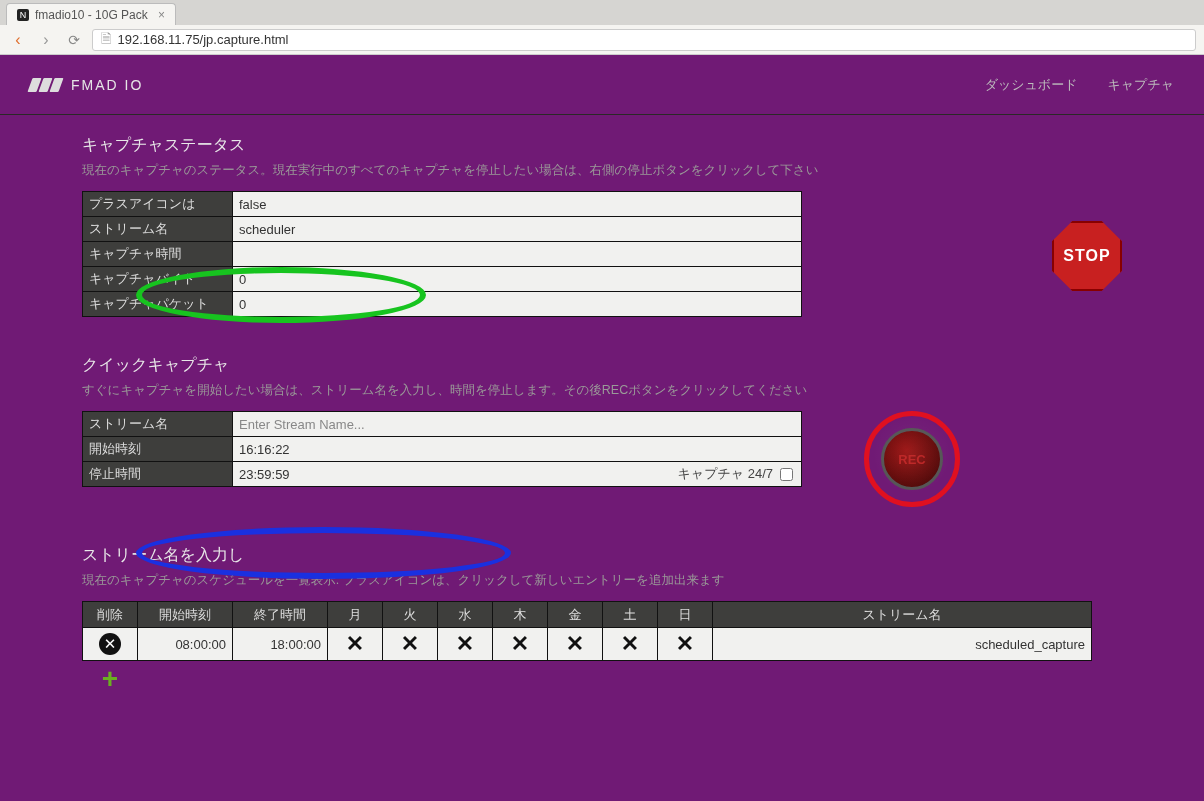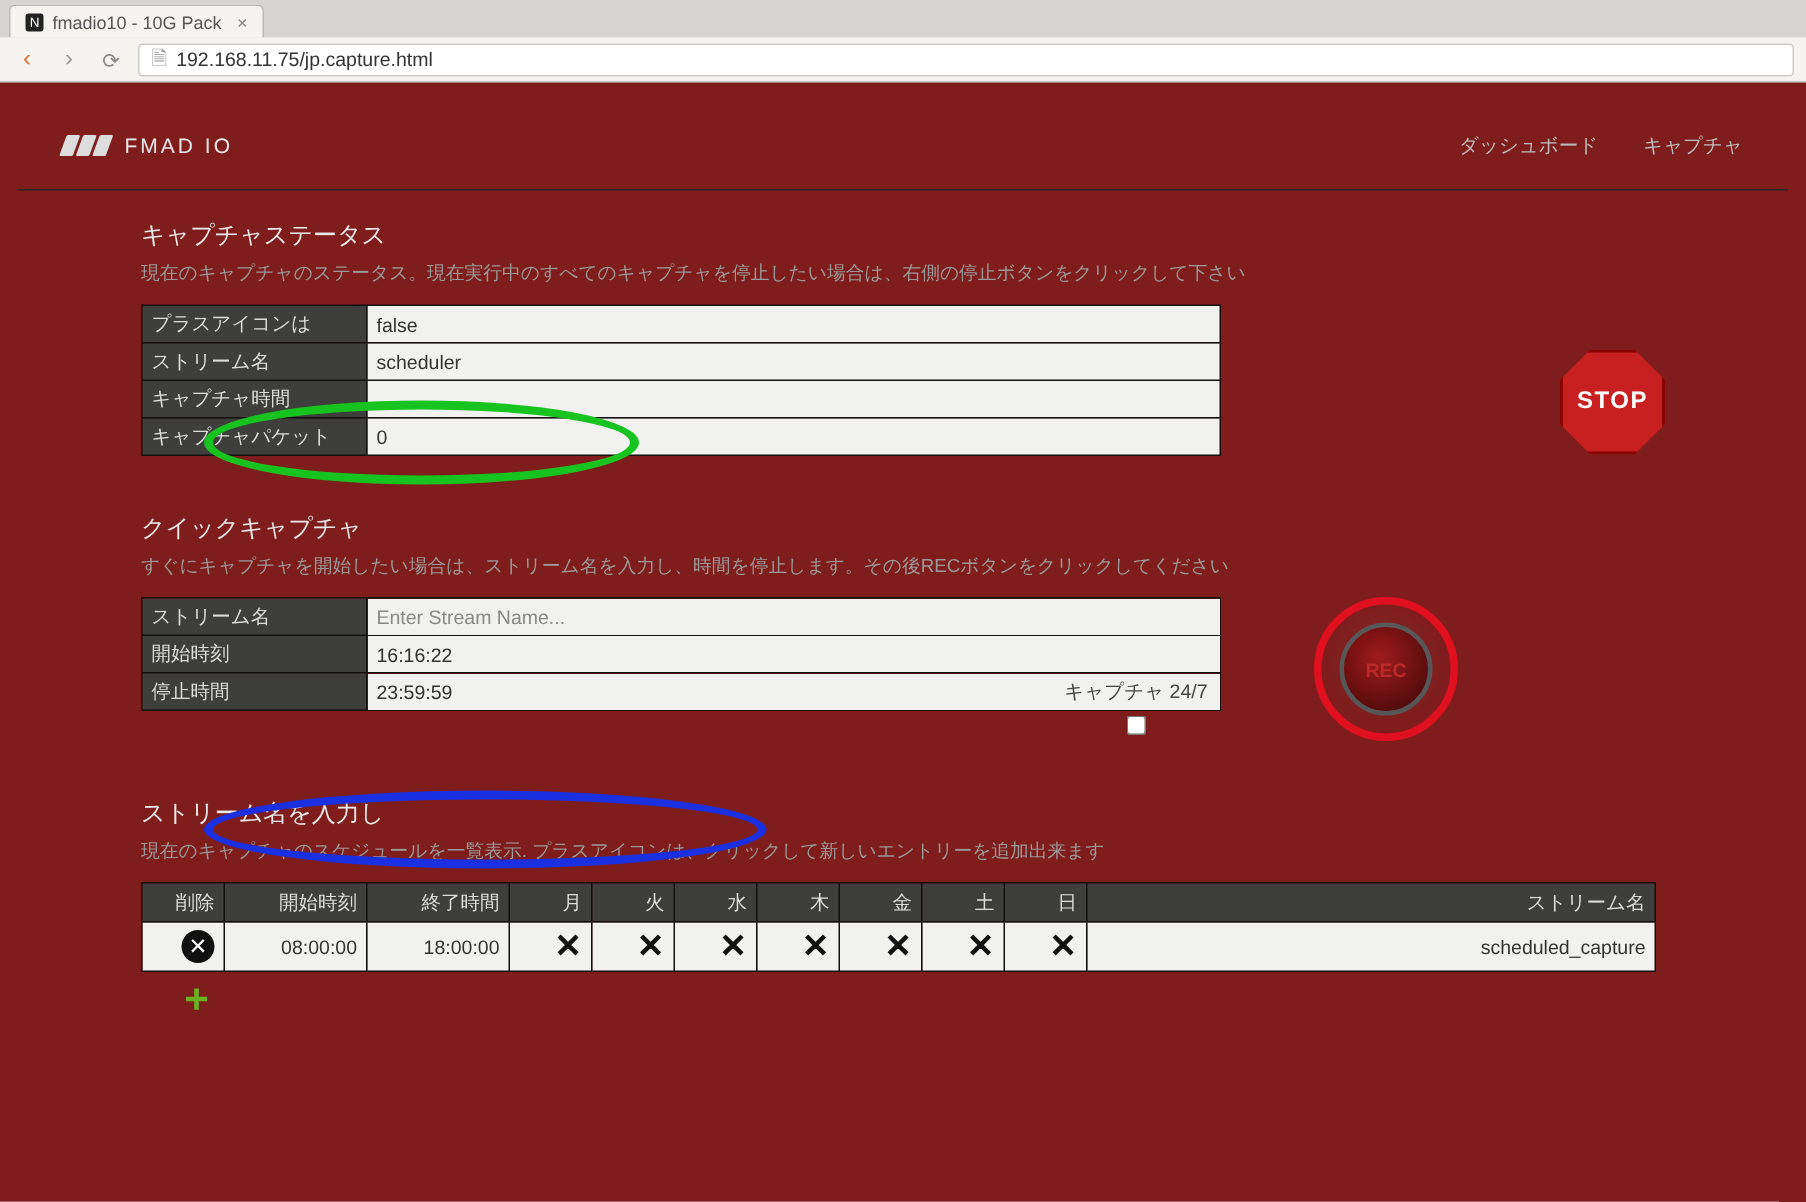--- a/index.html
+++ b/index.html
@@ -80,25 +80,25 @@
   display: flex;
   align-items: center;
   background: #fff;
   gap: 6px;
 }
 .addr-doc { color: #999; }
 .addr-url { color: #333; }
 
 
 .page {
-  background: #7f1d1d;
+  background: #701a75;
   color: #ddd;
   height: 746px;
   position: relative;
-  padding: 12px;
+  padding: 0;
 }
 .page-header {
   height: 60px;
   display: flex;
   align-items: center;
   padding: 0 30px;
   border-bottom: 1px solid #2a2926;
 }
 .logo { display: flex; align-items: center; gap: 10px; color: #e6e6e6; font-size: 14px; letter-spacing: 2px; }
 .logo-mark {
@@ -195,21 +195,20 @@
 }
 .cap247 {
   position: absolute;
   right: 8px;
   top: 3px;
   font-size: 13px;
   color: #444;
   display: flex;
   align-items: center;
   gap: 7px;
-  flex-direction: column;
 }
 .qinput {
   border: none;
   outline: none;
   background: transparent;
   font-size: 13px;
   color: #888;
   width: 100%;
   font-style: normal;
 }
@@ -255,21 +254,21 @@
 .sched-table {
   border-collapse: collapse;
   width: 1010px;
   table-layout: fixed;
 }
 .sched-table th, .sched-table td {
   border: 1px solid #111;
   padding: 3px 6px;
   font-size: 13px;
   height: 26px;
-  text-align: right;
+  text-align: center;
 }
 .sched-table th {
   background: #3e3e3c;
   color: #ddd;
   font-weight: normal;
 }
 .sched-table td {
   background: #f1f1ef;
   color: #333;
 }
@@ -383,20 +382,24 @@
             <td class="lbl">プラスアイコンは</td>
             <td class="val">false</td>
           </tr>
           <tr>
             <td class="lbl">ストリーム名</td>
             <td class="val">scheduler</td>
           </tr>
           <tr>
             <td class="lbl">キャプチャ時間</td>
             <td class="val"></td>
+          </tr>
+          <tr>
+            <td class="lbl">キャプチャバイト</td>
+            <td class="val">0</td>
           </tr>
           <tr>
             <td class="lbl">キャプチャパケット</td>
             <td class="val">0</td>
           </tr>
         </tbody>
           </table>
         <div class="stop-wrap">
           <div class="stop-sign">STOP</div>
         </div>

